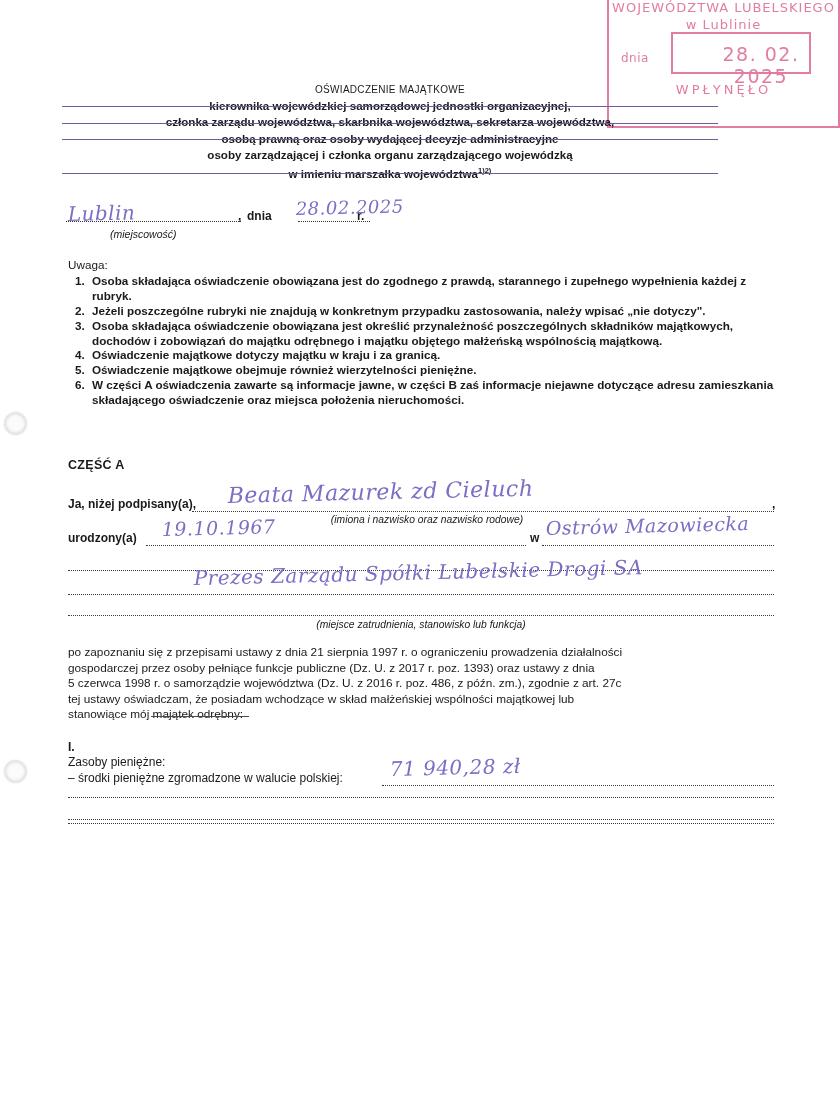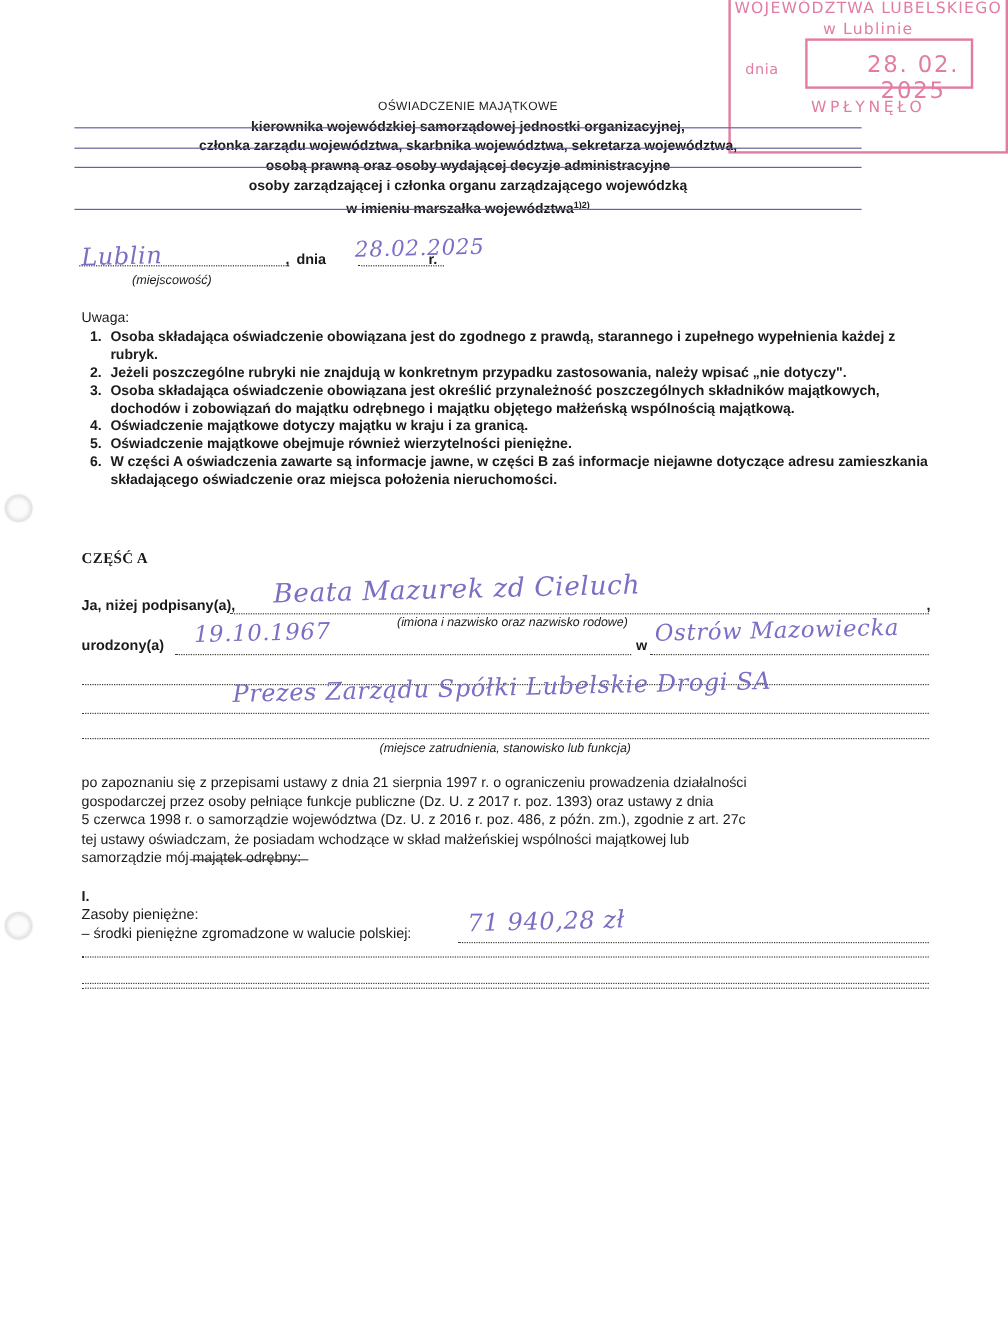--- a/index.html
+++ b/index.html
@@ -227,21 +227,20 @@
   li.justify { text-align: justify; }
 
   
   .part-a-head {
     position: absolute;
     left: 68px;
     top: 458px;
     font-size: 12.5px;
     font-weight: bold;
     letter-spacing: .3px;
-    font-family: Liberation Serif, serif;
   }
 
   .fieldrow {
     position: absolute;
     font-size: 12px;
     font-weight: bold;
   }
   .dotline {
     border-bottom: 1.4px dotted #3a3a36;
     height: 0;
@@ -424,21 +423,21 @@
     <div class="dotline dl3"></div>
     <span class="hand hw-emp">Prezes Zarządu Spółki Lubelskie Drogi SA</span>
     <div class="caption">(miejsce zatrudnienia, stanowisko lub funkcja)</div>
   </div>
 
   <div class="legal">
     <div>po zapoznaniu się z przepisami ustawy z dnia 21 sierpnia 1997 r. o ograniczeniu prowadzenia działalności</div>
     <div>gospodarczej przez osoby pełniące funkcje publiczne (Dz. U. z 2017 r. poz. 1393) oraz ustawy z dnia</div>
     <div>5 czerwca 1998 r. o samorządzie województwa (Dz. U. z 2016 r. poz. 486, z późn. zm.), zgodnie z art. 27c</div>
     <div>tej ustawy oświadczam, że posiadam wchodzące w skład małżeńskiej wspólności majątkowej lub</div>
-    <div><span>samorządzie mój </span><span class="strikeout">majątek odrębny:</span></div>
+    <div><span>stanowiące mój </span><span class="strikeout">majątek odrębny:</span></div>
   </div>
 
   <div class="sec-i">
     <div class="num">I.</div>
     <div class="lbl1">Zasoby pieniężne:</div>
     <div class="row-money">
       <span class="txt">– środki pieniężne zgromadzone w walucie polskiej:</span>
       <div class="dotline dl"></div>
       <span class="hand hw-money">71 940,28 zł</span>
     </div>

